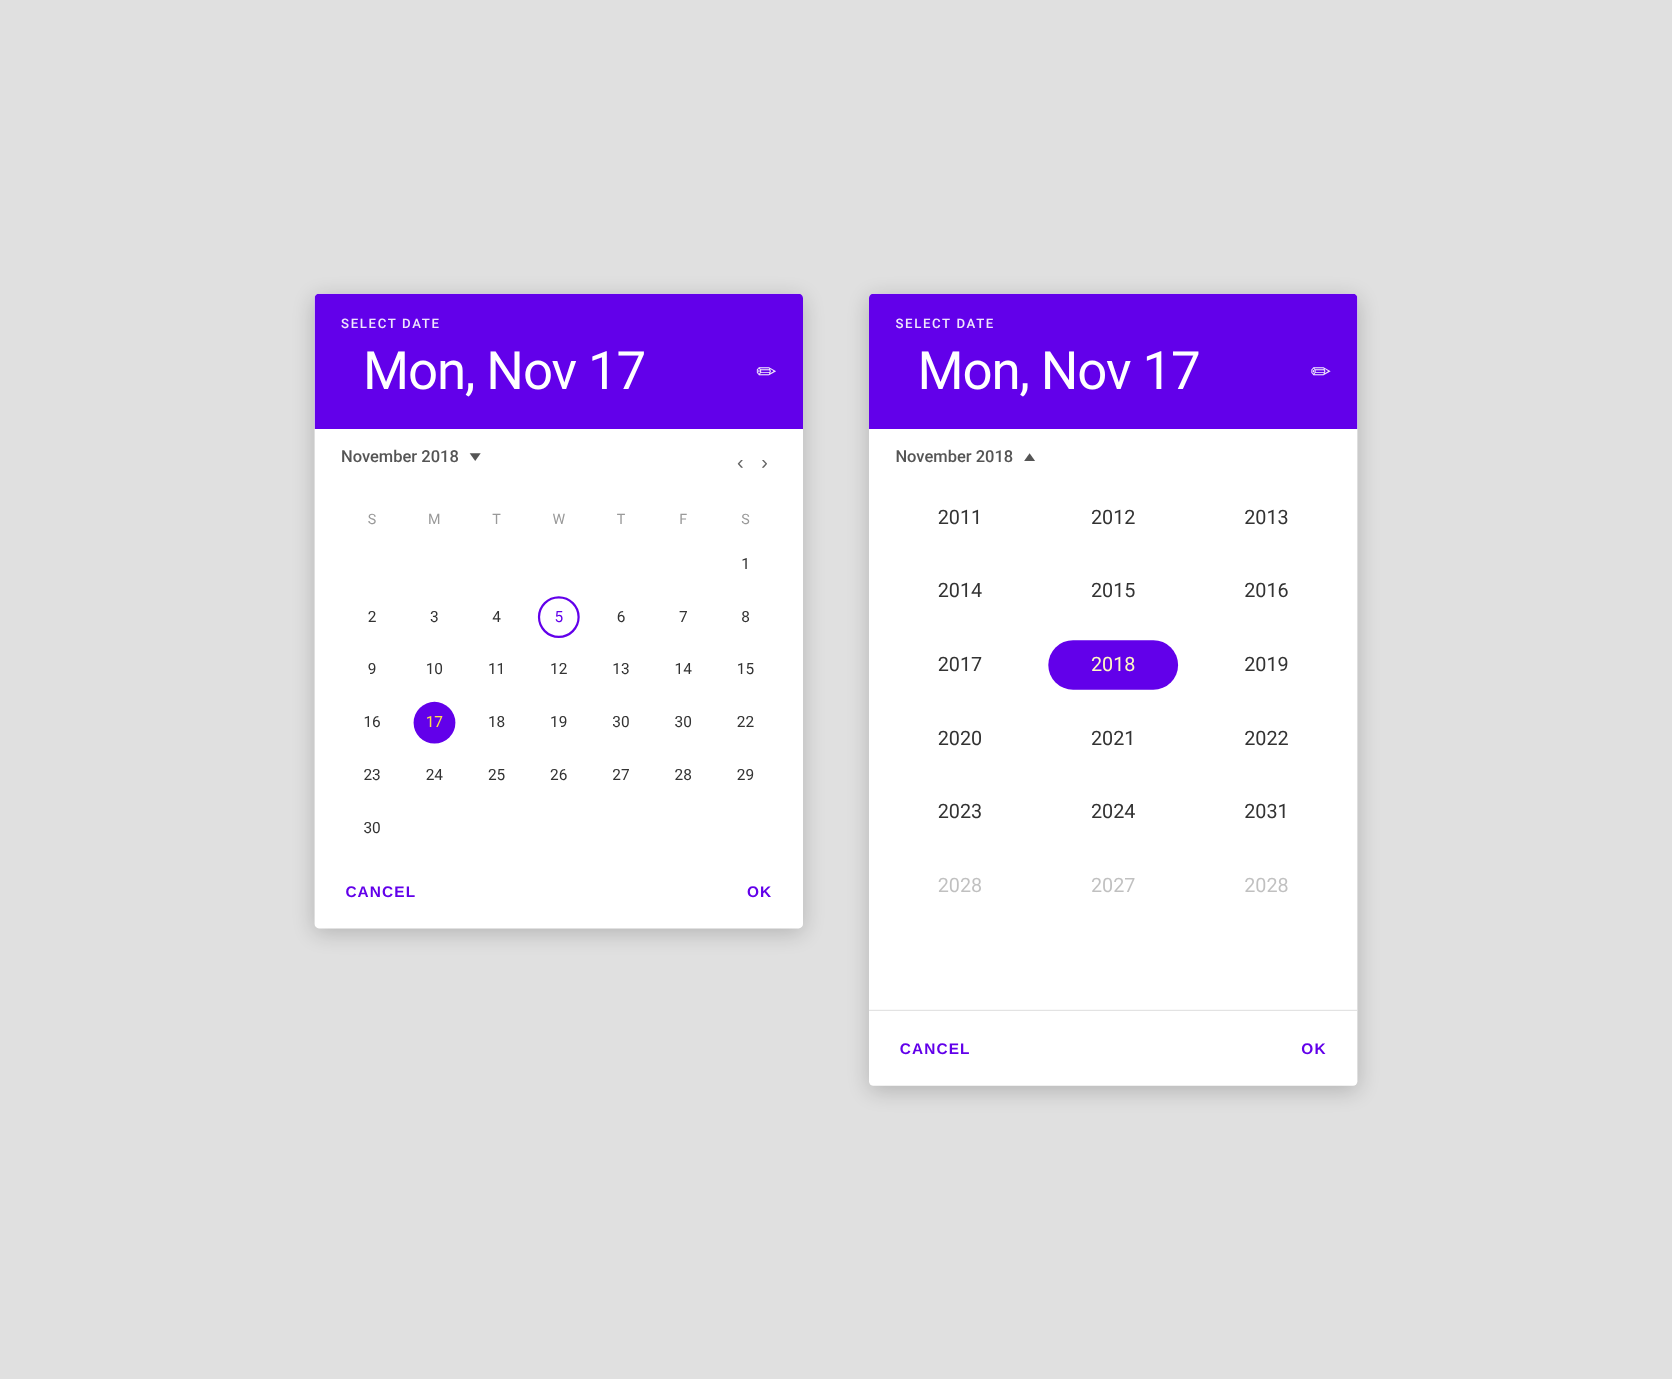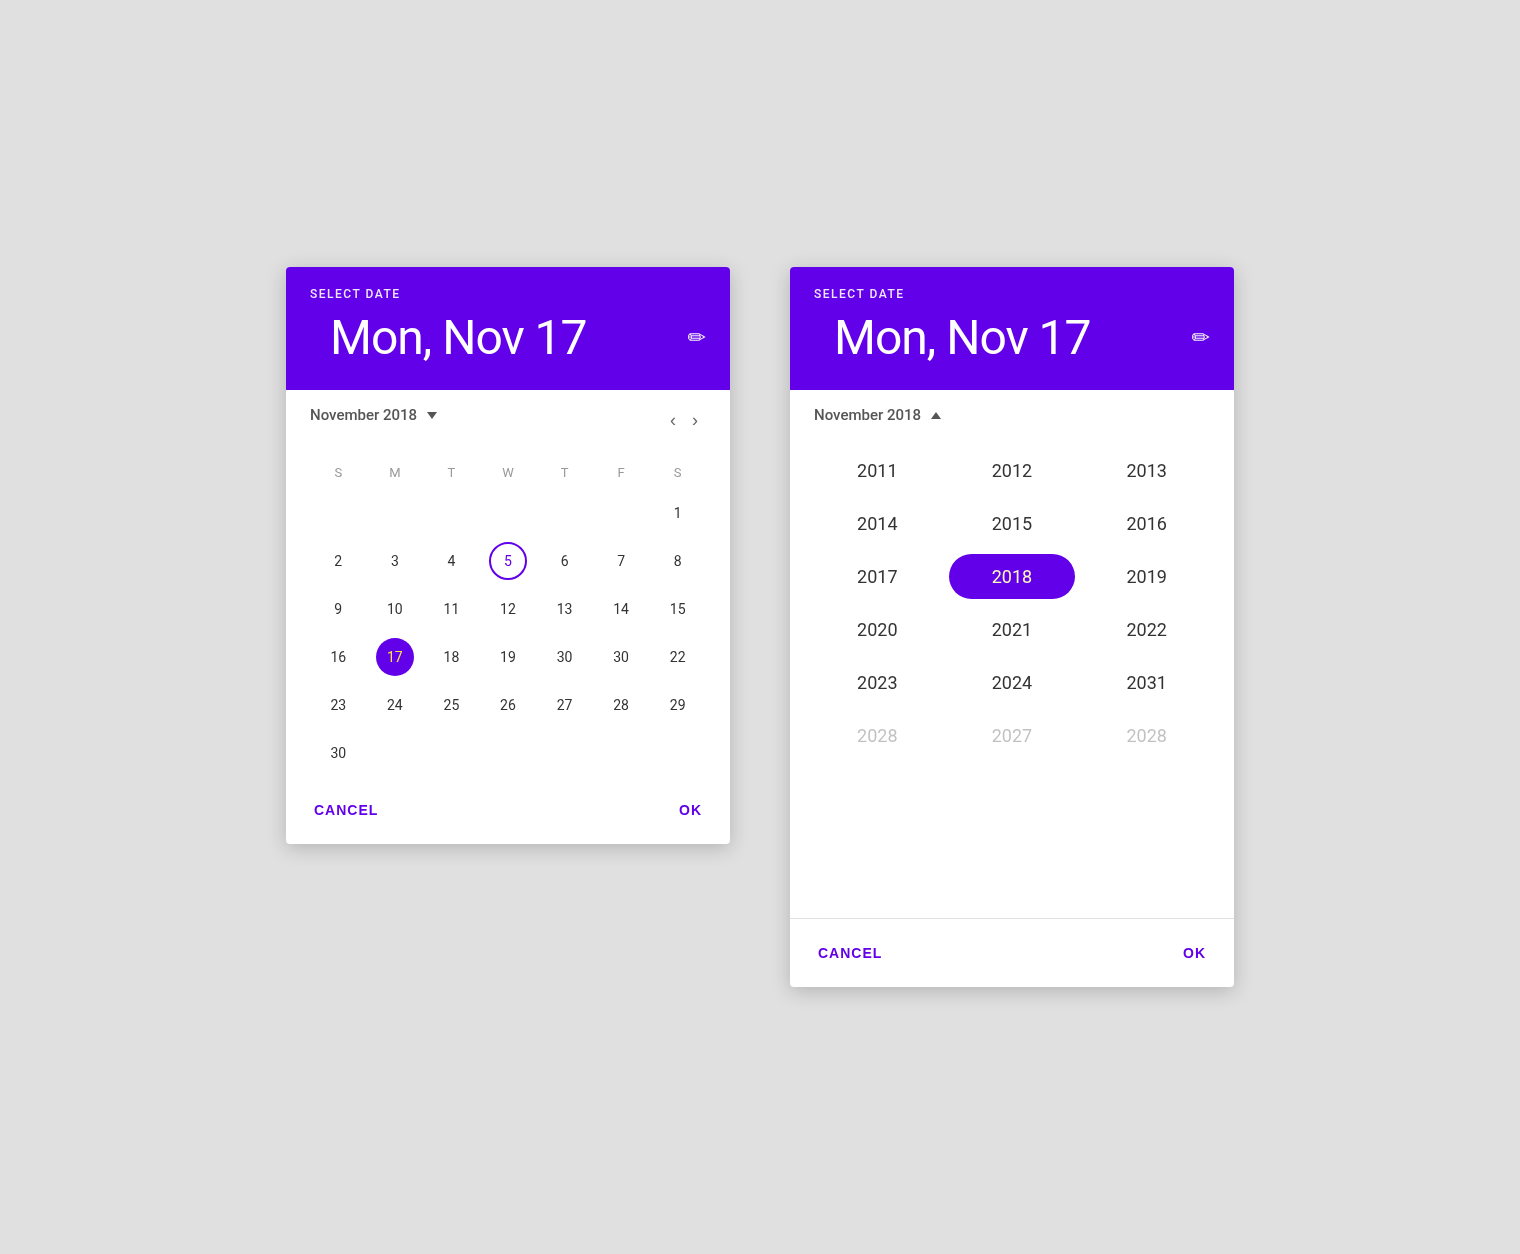--- a/index.html
+++ b/index.html
@@ -144,21 +144,21 @@
     }
 
     
     .year-picker-body {
       padding: 16px 24px 8px;
       min-height: 520px;
     }
     .year-grid {
       display: grid;
       grid-template-columns: repeat(3, 1fr);
-      gap: 8px;
+      gap: 22px;
       margin-top: 16px;
     }
     .year-cell {
       text-align: center;
       padding: 12px 0;
       font-size: 18px;
       color: #333;
       cursor: pointer;
       border-radius: 40px;
     }

